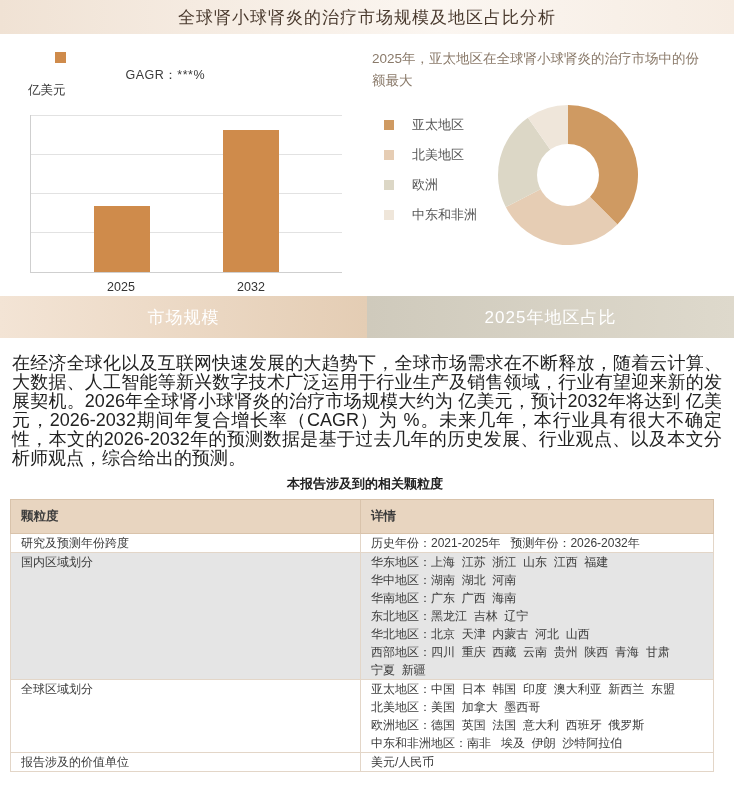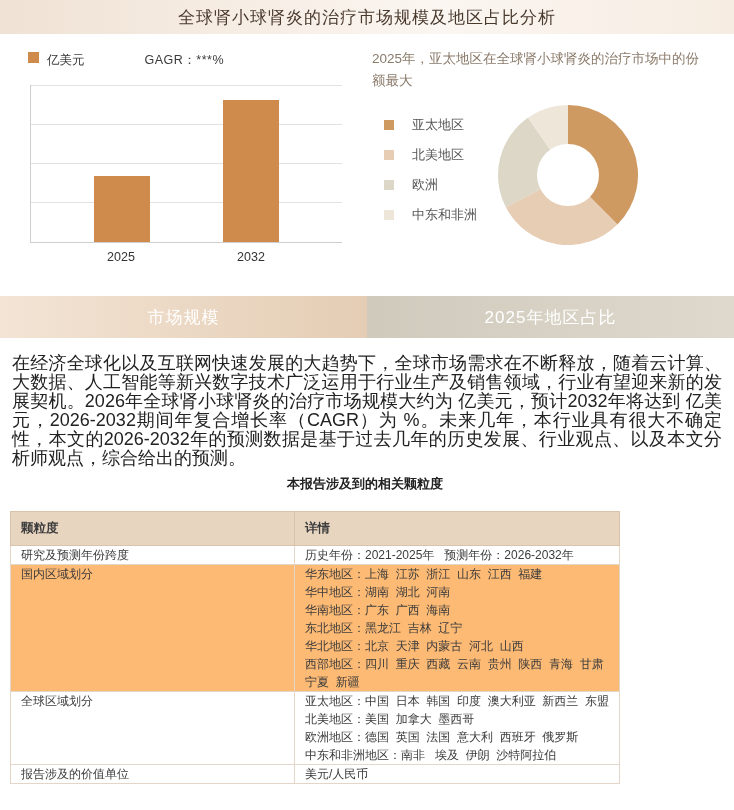--- a/index.html
+++ b/index.html
@@ -39,21 +39,21 @@
     position: relative;
     padding: 10px 16px 0 16px;
   }
   .legend-row {
     display: flex;
     align-items: center;
     padding-left: 12px;
     margin-top: 8px;
     gap: 60px;
   }
-  .legend-item { display: flex; align-items: flex-start; gap: 8px; }
+  .legend-item { display: flex; align-items: flex-end; gap: 19px; flex-direction: column; }
   .legend-swatch {
     width: 11px; height: 11px; background: #cf8b4b; display: inline-block;
   }
   .legend-label { font-size: 12.5px; color: #3b3b3b; }
   .cagr { font-size: 12.5px; color: #3b3b3b; letter-spacing: .5px; }
 
   .plot {
     position: relative;
     margin-top: 16px;
     margin-left: 14px;
@@ -138,43 +138,43 @@
   .table-title {
     text-align: center;
     font-size: 13px;
     font-weight: bold;
     color: #222;
     padding: 3px 4px 6px 0;
   }
 
   
   table.granularity {
-    width: 610px;
-    margin: 12px 10px;
+    width: 704px;
+    margin: 0 10px;
     border-collapse: collapse;
     font-size: 12px;
   }
   table.granularity th {
     background: #e8d5c0;
     color: #3b3b3b;
     text-align: left;
     font-weight: bold;
     padding: 8px 10px;
     border: 1px solid #d9c3ab;
     font-size: 12.5px;
   }
   table.granularity td {
     border: 1px solid #e3d6c8;
     padding: 0 10px;
     vertical-align: top;
     color: #3b3b3b;
     line-height: 18px;
   }
   td.col1 { width: 350px; }
-  .row-alt td { background: #fdba74; }
+  .row-alt td { background: #e5e5e5; }
   .cell-line { white-space: pre; }
 </style>
 </head>
 <body>
 
 <div class="page">
 
   <div class="header">
     <div class="header-title">全球肾小球肾炎的治疗市场规模及地区占比分析</div>
   </div>

